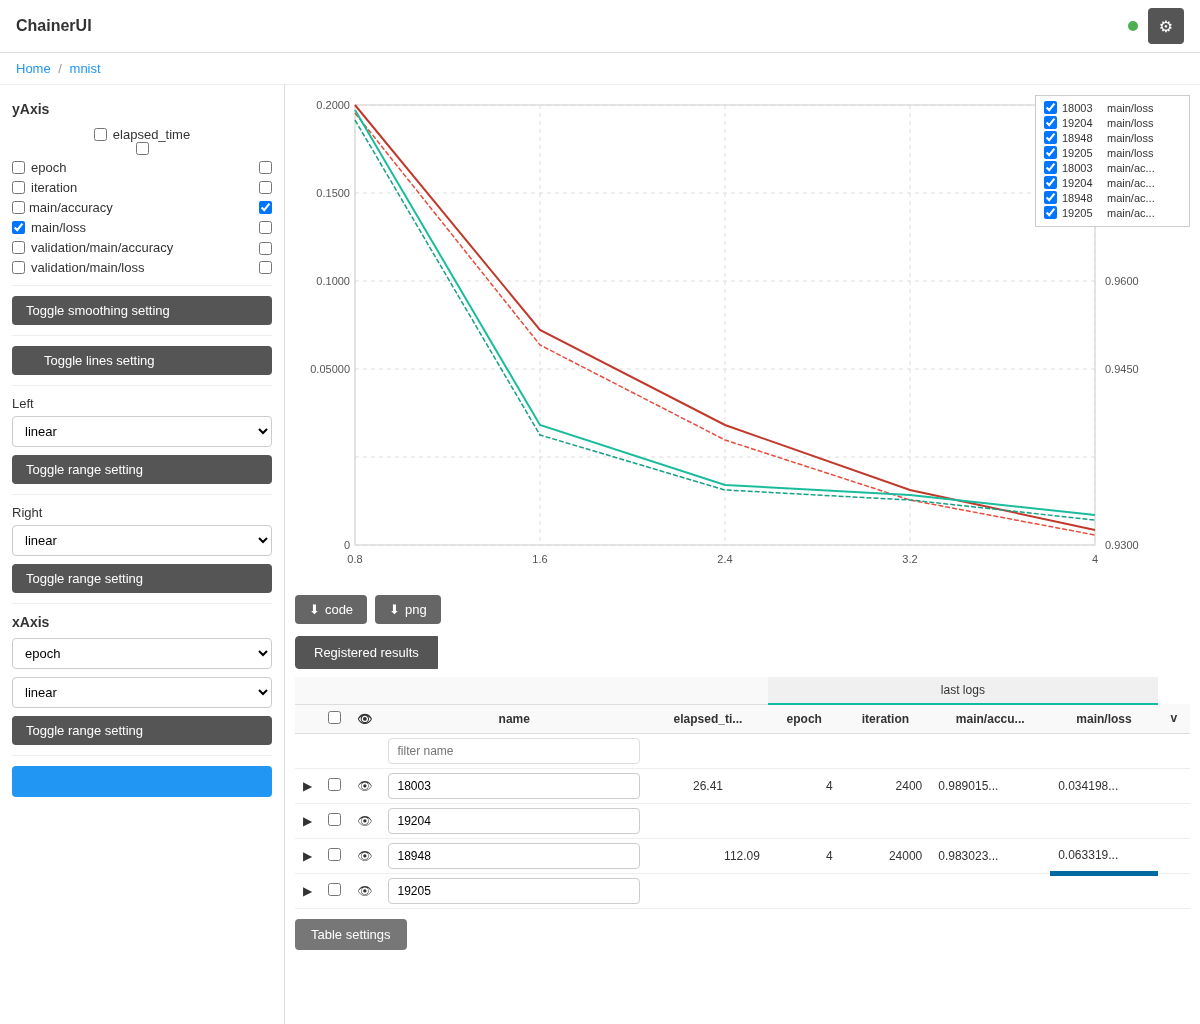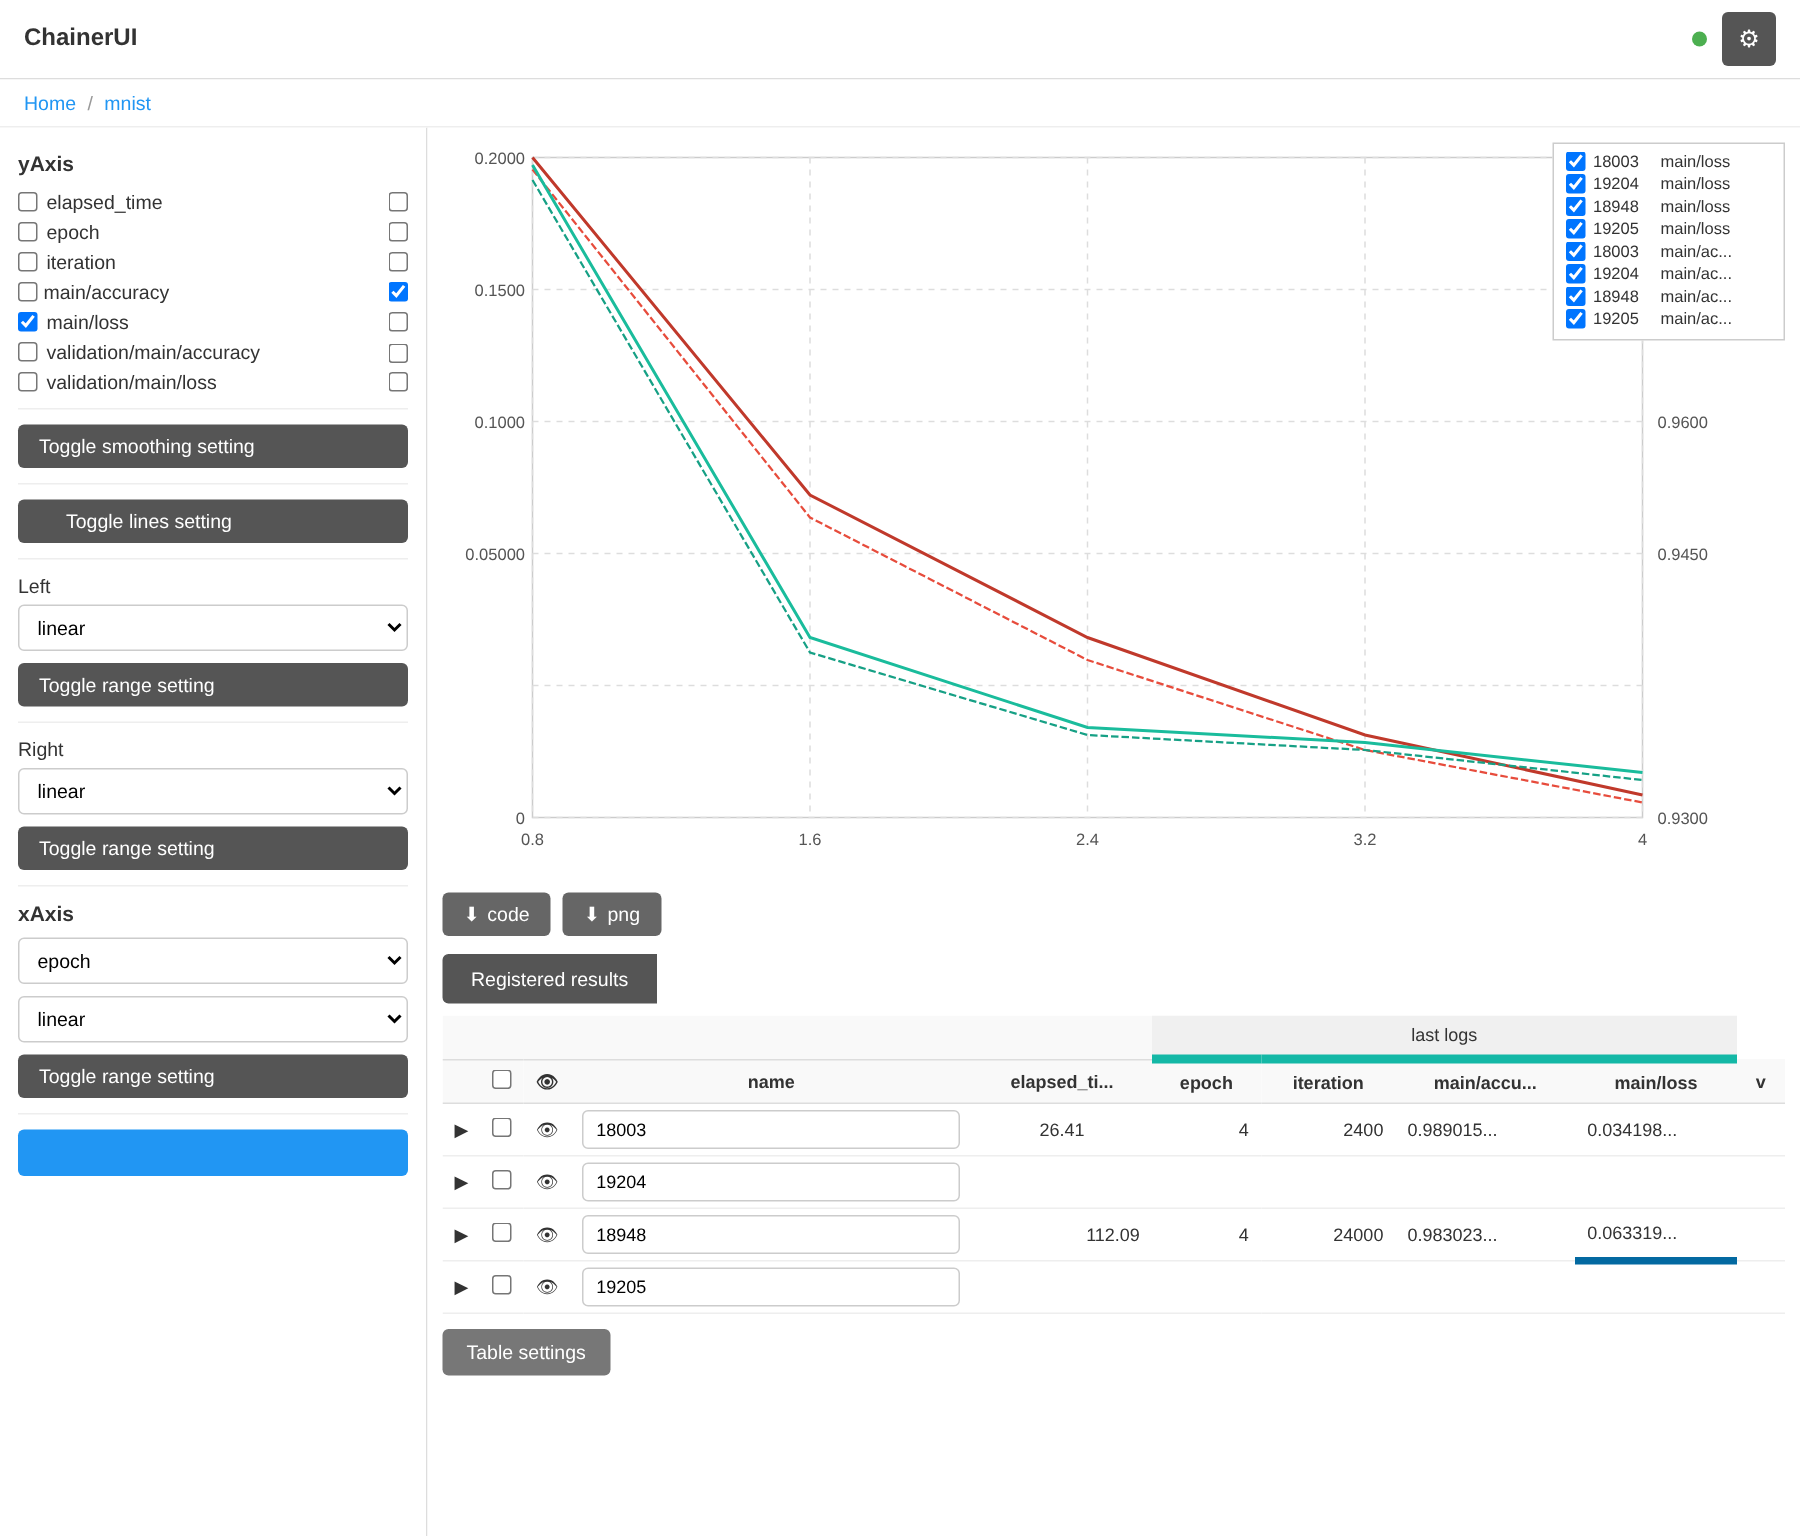--- a/index.html
+++ b/index.html
@@ -25,21 +25,21 @@
 </div>
 
 <div style="display:flex;height:calc(100vh - 70px);overflow:hidden;">
 
   <div style="width:285px;min-width:285px;background:#fff;border-right:1px solid #ddd;overflow-y:auto;padding:12px;">
 
     <div style="font-size:14px;font-weight:600;margin-bottom:10px;margin-top:4px;">yAxis</div>
 
     <div>
 
-      <div style="display:flex;align-items:center;justify-content:space-between;margin-bottom:5px;">
+      <div style="display:flex;align-items:center;justify-content:space-between;margin-bottom:5px;flex-direction:column;">
         <div style="display:flex;align-items:center;gap:6px;">
           <input type="checkbox" style="">
           <span>elapsed_time</span>
         </div>
         <input type="checkbox" style="">
       </div>
 
       <div style="display:flex;align-items:center;justify-content:space-between;margin-bottom:5px;">
         <div style="display:flex;align-items:center;gap:6px;">
           <input type="checkbox" style="">
@@ -251,36 +251,50 @@
 
     <div style="display:flex;gap:0;margin:12px 10px 0;">
       <button style="padding:8px 18px;border:1px solid #555;background:#555;color:#fff;cursor:pointer;font-size:13px;border-radius:4px 0 0 4px;">Registered results</button>
     </div>
 
     <div style="margin:8px 10px 0;overflow-x:auto;">
       <table style="width:100%;border-collapse:collapse;font-size:12px;">
         <thead>
           <tr>
             <th colspan="5" style="background:#f9f9f9;border-bottom:1px solid #ddd;padding:6px 8px;"></th>
-            <th colspan="4" style="background:#f0f0f0;border-bottom:6px solid #14b8a6;padding:6px 8px;text-align:center;font-weight:500;">last logs</th>
+            <th colspan="4" style="background:#f0f0f0;border-bottom:2px solid #14b8a6;padding:6px 8px;text-align:center;font-weight:500;">last logs</th>
           </tr>
           <tr>
             <th style="background:#f9f9f9;border-bottom:1px solid #ddd;padding:6px 8px;width:24px;"></th>
             <th style="background:#f9f9f9;border-bottom:1px solid #ddd;padding:6px 8px;width:28px;">
               <input type="checkbox" style="">
             </th>
             <th style="background:#f9f9f9;border-bottom:1px solid #ddd;padding:6px 8px;width:28px;">👁</th>
             <th style="background:#f9f9f9;border-bottom:1px solid #ddd;padding:6px 8px;min-width:140px;">name</th>
             <th style="background:#f9f9f9;border-bottom:1px solid #ddd;padding:6px 8px;">elapsed_ti...</th>
             <th style="background:#f9f9f9;border-bottom:1px solid #ddd;padding:6px 8px;">epoch</th>
             <th style="background:#f9f9f9;border-bottom:1px solid #ddd;padding:6px 8px;">iteration</th>
             <th style="background:#f9f9f9;border-bottom:1px solid #ddd;padding:6px 8px;">main/accu...</th>
             <th style="background:#f9f9f9;border-bottom:1px solid #ddd;padding:6px 8px;">main/loss</th>
             <th style="background:#f9f9f9;border-bottom:1px solid #ddd;padding:6px 8px;">v</th>
           </tr>
+          <tr>
+            <td style="padding:6px 8px;border-bottom:1px solid #eee;"></td>
+            <td style="padding:6px 8px;border-bottom:1px solid #eee;"></td>
+            <td style="padding:6px 8px;border-bottom:1px solid #eee;"></td>
+            <td style="padding:4px 8px;border-bottom:1px solid #eee;" colspan="1">
+              <input type="text" style="width: 100%; padding: 5px 8px; border: 1px solid rgb(221, 221, 221); border-radius: 4px; font-size: 12px;" placeholder="filter name">
+            </td>
+            <td style="padding:6px 8px;border-bottom:1px solid #eee;"></td>
+            <td style="padding:6px 8px;border-bottom:1px solid #eee;"></td>
+            <td style="padding:6px 8px;border-bottom:1px solid #eee;"></td>
+            <td style="padding:6px 8px;border-bottom:1px solid #eee;"></td>
+            <td style="padding:6px 8px;border-bottom:1px solid #eee;"></td>
+            <td style="padding:6px 8px;border-bottom:1px solid #eee;"></td>
+          </tr>
         </thead>
         <tbody>
 
           <tr>
             <td style="padding:6px 8px;border-bottom:1px solid #eee;cursor:pointer;">▶</td>
             <td style="padding:6px 8px;border-bottom:1px solid #eee;"><input type="checkbox" style=""></td>
             <td style="padding:6px 8px;border-bottom:1px solid #eee;cursor:pointer;">👁</td>
             <td style="padding:4px 8px;border-bottom:1px solid #eee;">
               <input type="text" value="18003" style="width: 100%; padding: 5px 8px; border: 1px solid rgb(204, 204, 204); border-radius: 4px; font-size: 12px;">
             </td>

